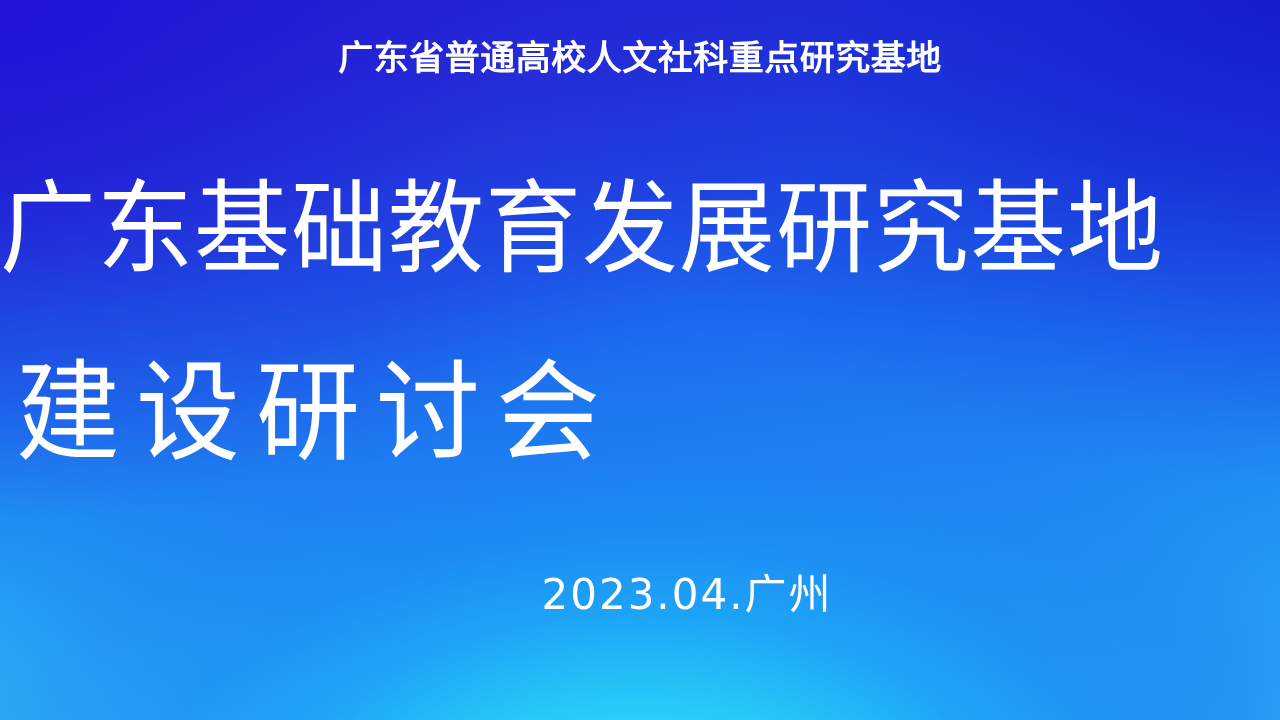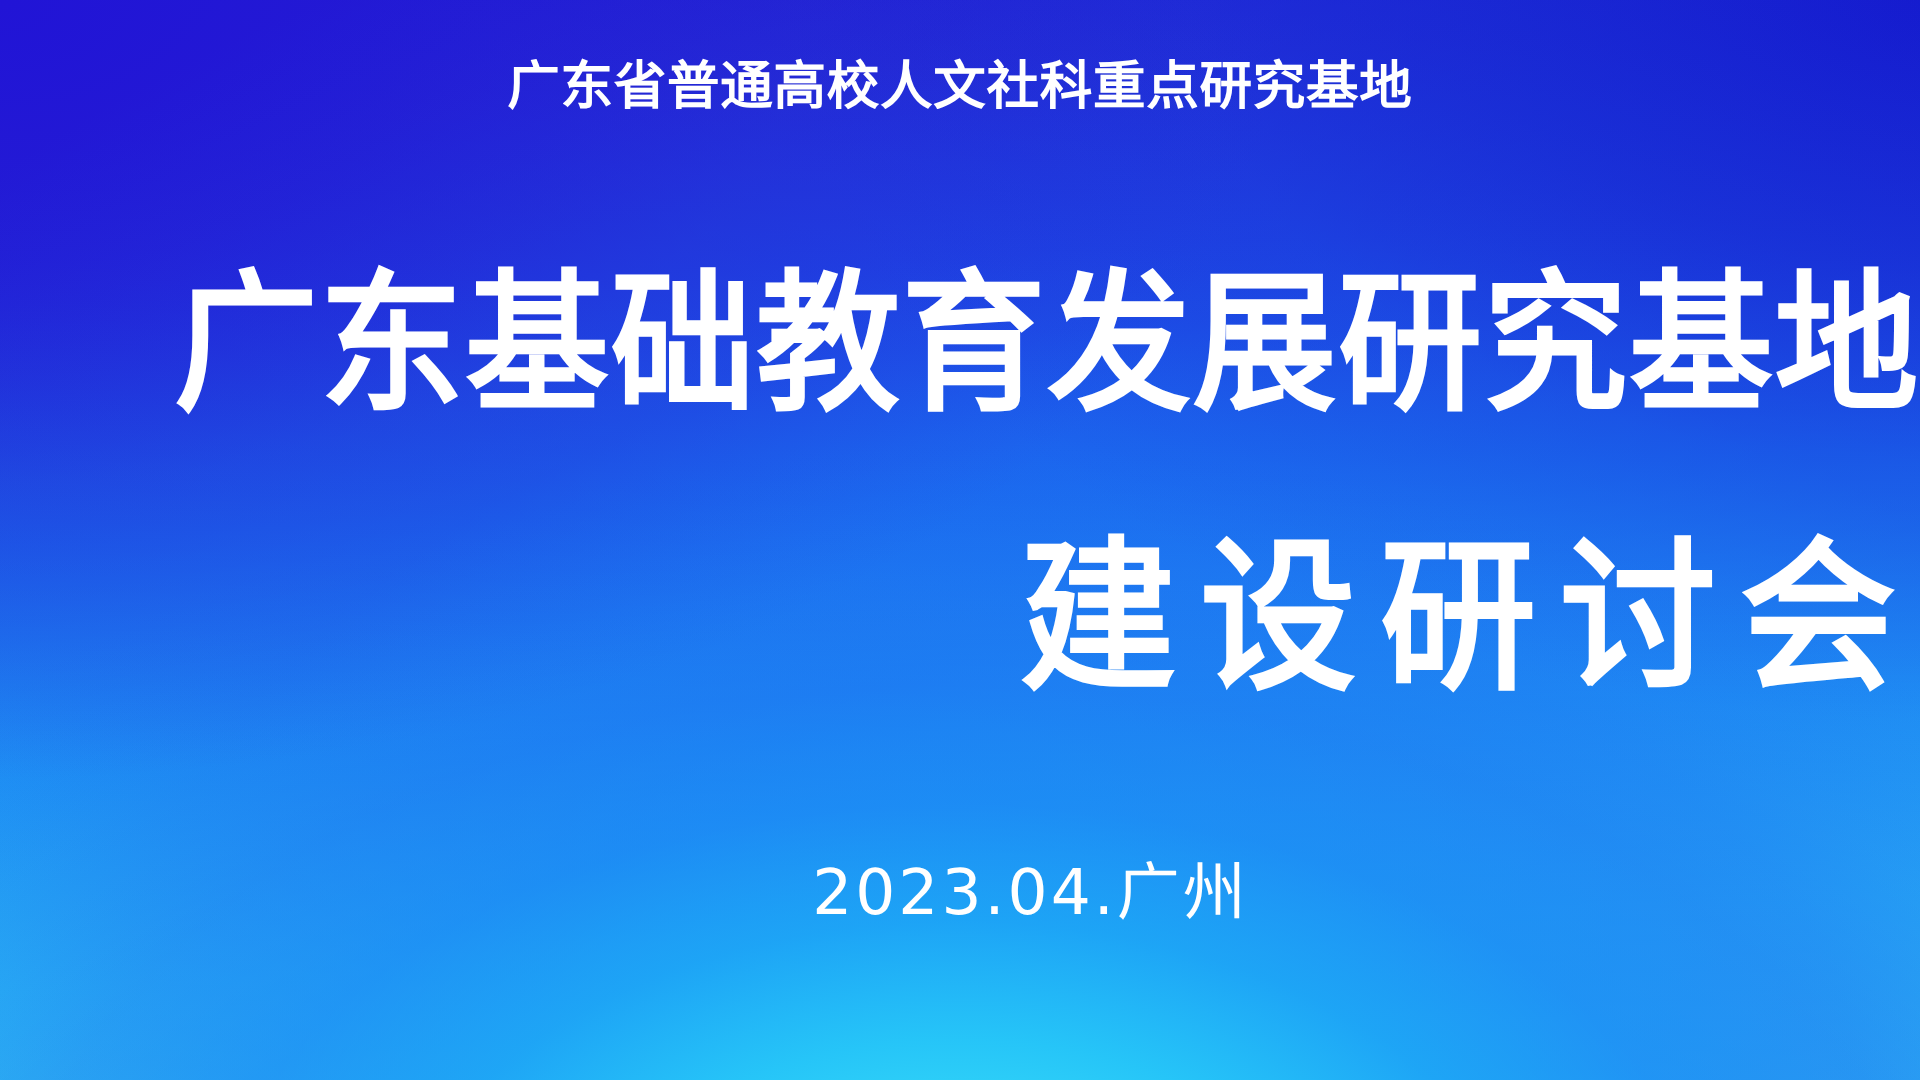--- a/index.html
+++ b/index.html
@@ -72,24 +72,24 @@
     white-space: nowrap;
     font-family: "Liberation Sans", "DejaVu Sans", sans-serif;
   }
 
   
   .headline {
     position: absolute;
     top: 168px;
     left: 0;
     width: 1280px;
-    text-align: right;
+    text-align: left;
     color: #ffffff;
     font-family: "Liberation Serif", "DejaVu Serif", serif;
-    font-weight: 700;
+    font-weight: 400;
   }
 
   .headline-line1 {
     display: block;
     font-size: 96px;
     line-height: 118px;
     letter-spacing: 1px;
     white-space: nowrap;
     transform: scaleY(1.06);
     transform-origin: center top;

